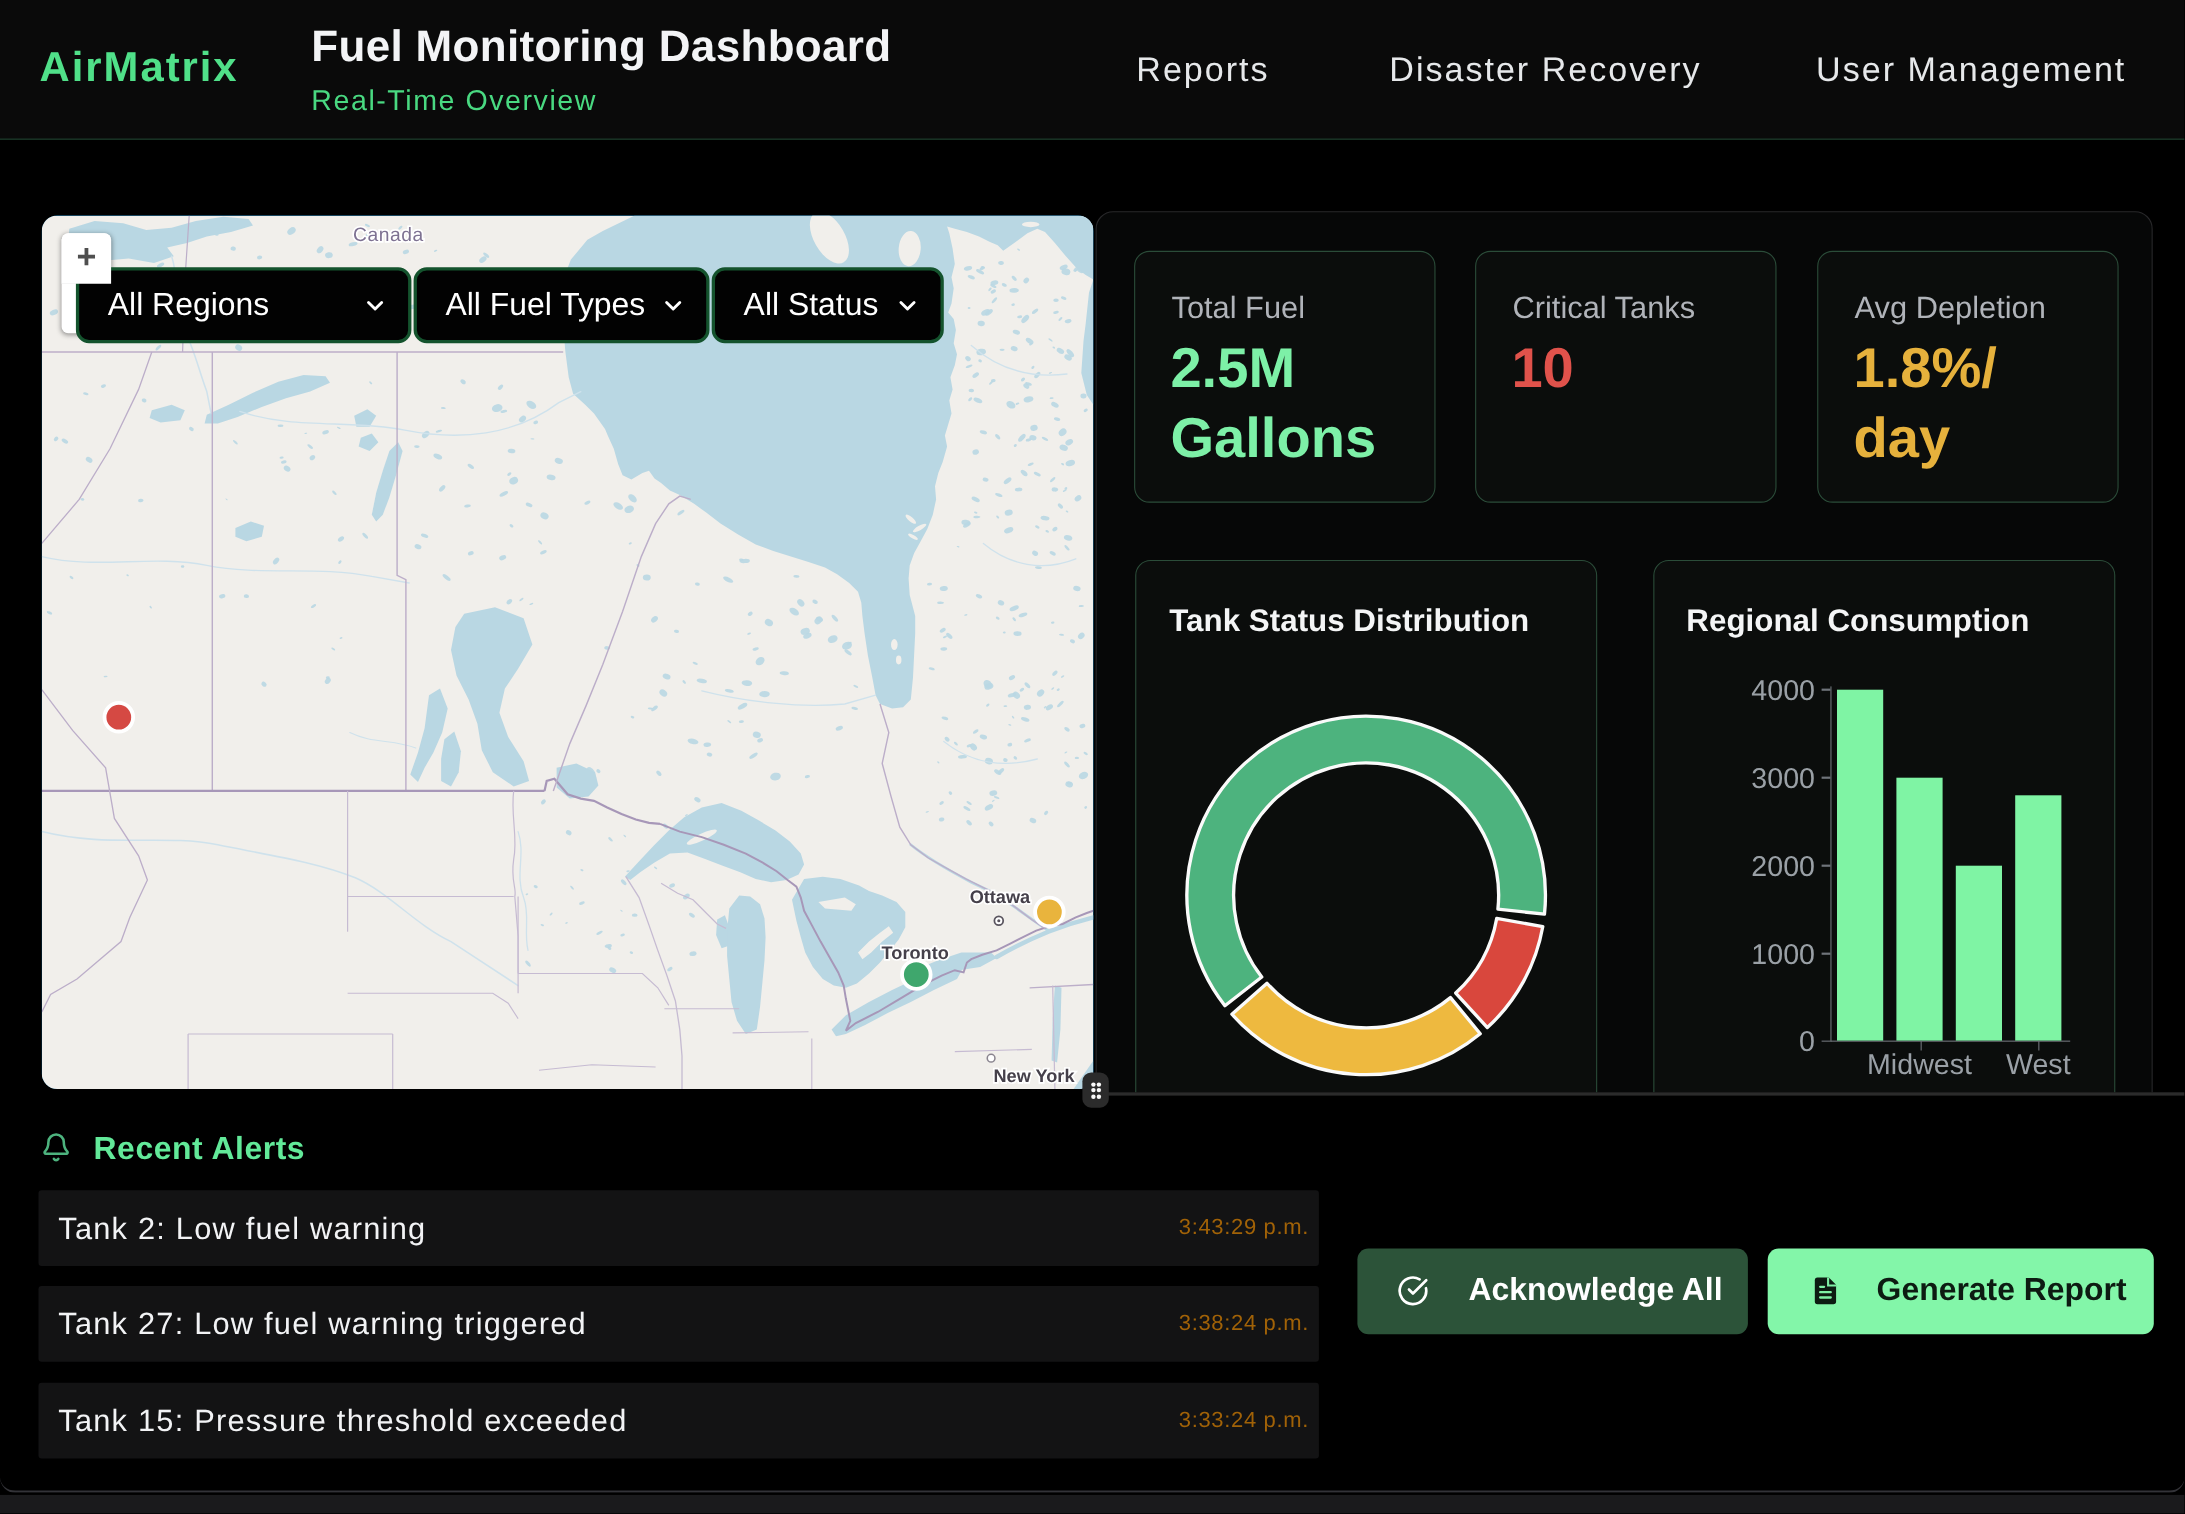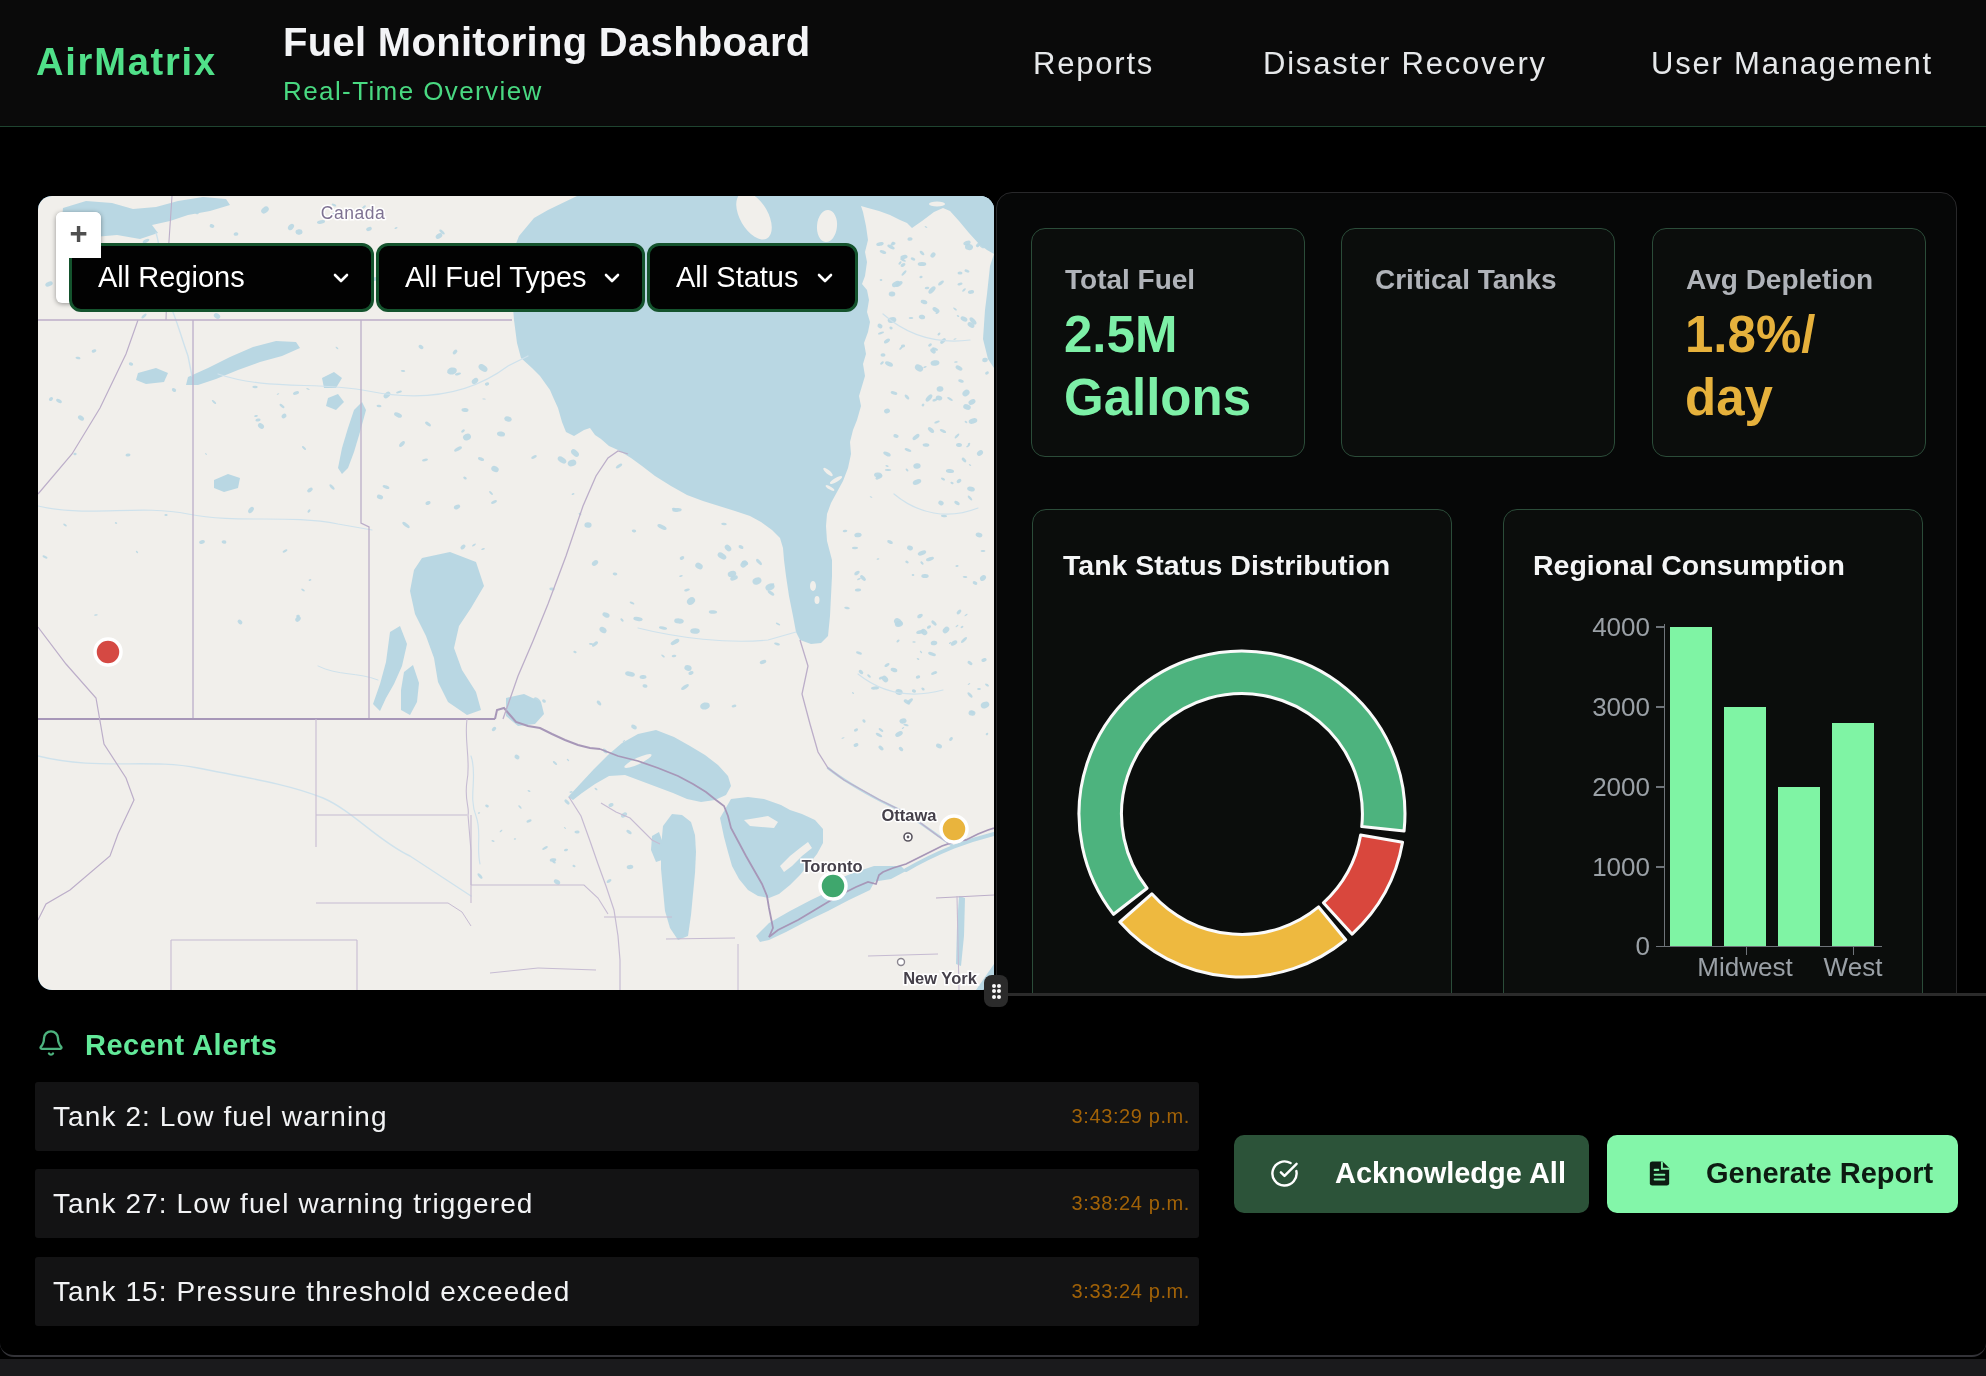--- a/index.html
+++ b/index.html
@@ -7,21 +7,21 @@
 .htitle { position:absolute; left:283px; top:20px; font-size:40px; font-weight:700; letter-spacing:0.3px; color:#f3f4f6; }
 .hsub { position:absolute; left:283px; top:76px; font-size:26px; letter-spacing:1.4px; color:#49d981; }
 .nav { position:absolute; top:46px; font-size:31px; letter-spacing:1.8px; color:#e6e8ea; }
 #map { position:absolute; left:38px; top:196px; width:956px; height:794px; border-radius:14px; overflow:hidden; background:#0369a1; }
 .zbase { position:absolute; left:18px; top:16px; width:45px; height:91px; background:#fff; border-radius:6px; box-shadow:0 1px 5px rgba(0,0,0,.4); z-index:5; }
 .zdiv { position:absolute; left:18px; top:61px; width:45px; height:1px; background:#ccc; z-index:6; }
 .ztop { position:absolute; left:18px; top:16px; width:45px; height:46px; background:#fff; border-radius:6px 6px 0 0; z-index:15; color:#4f4f4f; font-size:31px; font-weight:700; text-align:center; line-height:44px; }
 .dd { position:absolute; top:47px; height:69px; background:#020202; border:3px solid #14532d; border-radius:12px; z-index:10; color:#fff; font-size:29px; line-height:63px; padding-left:26px; }
 #panel { position:absolute; left:996px; top:192px; width:961px; height:830px; background:#060707; border:1px solid #28282a; border-radius:16px; }
 .scard { position:absolute; top:228px; width:274px; height:229px; background:#0b0d0c; border:1px solid #2b4c39; border-radius:14px; }
-.stitle { position:absolute; left:33px; top:35px; font-size:28px; font-weight:700; color:#b0b3b9; }
+.stitle { position:absolute; left:33px; top:35px; font-size:28px; font-weight:400; color:#b0b3b9; }
 .sval { position:absolute; left:32px; top:74px; font-size:51px; font-weight:700; line-height:63px; width:220px; }
 .ccard { position:absolute; top:509px; width:420px; height:520px; background:#0b0d0c; border:1px solid #2b4c39; border-radius:14px; }
 .ctitle { position:absolute; top:549px; font-size:28.5px; font-weight:700; color:#f4f5f6; }
 #bottom { position:absolute; left:0; top:993px; width:1986px; height:383px; background:#000; }
 .ralerts { position:absolute; left:85px; top:1029px; font-size:29px; font-weight:700; letter-spacing:0.5px; color:#62e999; }
 .arow { position:absolute; left:35px; width:1164px; height:69px; background:#131314; border-radius:3px; color:#f2f3f5; font-size:28px; letter-spacing:1.1px; line-height:69px; padding-left:18px; }
 .atime { position:absolute; right:9px; top:0; font-size:20px; letter-spacing:0.6px; color:#a16207; }
 .btn { position:absolute; top:1135px; height:78px; border-radius:10px; font-size:29px; font-weight:600; }
 .grip { position:absolute; left:984px; top:975px; width:24px; height:32px; background:#2b2b2b; border-radius:8px; z-index:30; }
 .grip i { position:absolute; width:4px; height:4px; border-radius:50%; background:#fafafa; }
@@ -575,20 +575,21 @@
       </svg></div>
 </div>
 
 <div id="panel"></div>
 <div class="scard" style="left:1031px">
 <div class="stitle">Total Fuel</div>
 <div class="sval"><span style="color:#7df0a7">2.5M Gallons</span></div>
   </div>
 <div class="scard" style="left:1341px">
 <div class="stitle">Critical Tanks</div>
+<div class="sval"><span style="color:#e0524b">10</span></div>
   </div>
 <div class="scard" style="left:1652px">
 <div class="stitle">Avg Depletion</div>
 <div class="sval"><span style="color:#e6b13c">1.8%/ day</span></div>
   </div>
 
 <div class="ccard" style="left:1032px"></div>
 <div class="ccard" style="left:1503px"></div>
 <div class="ctitle" style="left:1063px">Tank Status Distribution</div>
 <div class="ctitle" style="left:1533px">Regional Consumption</div>

